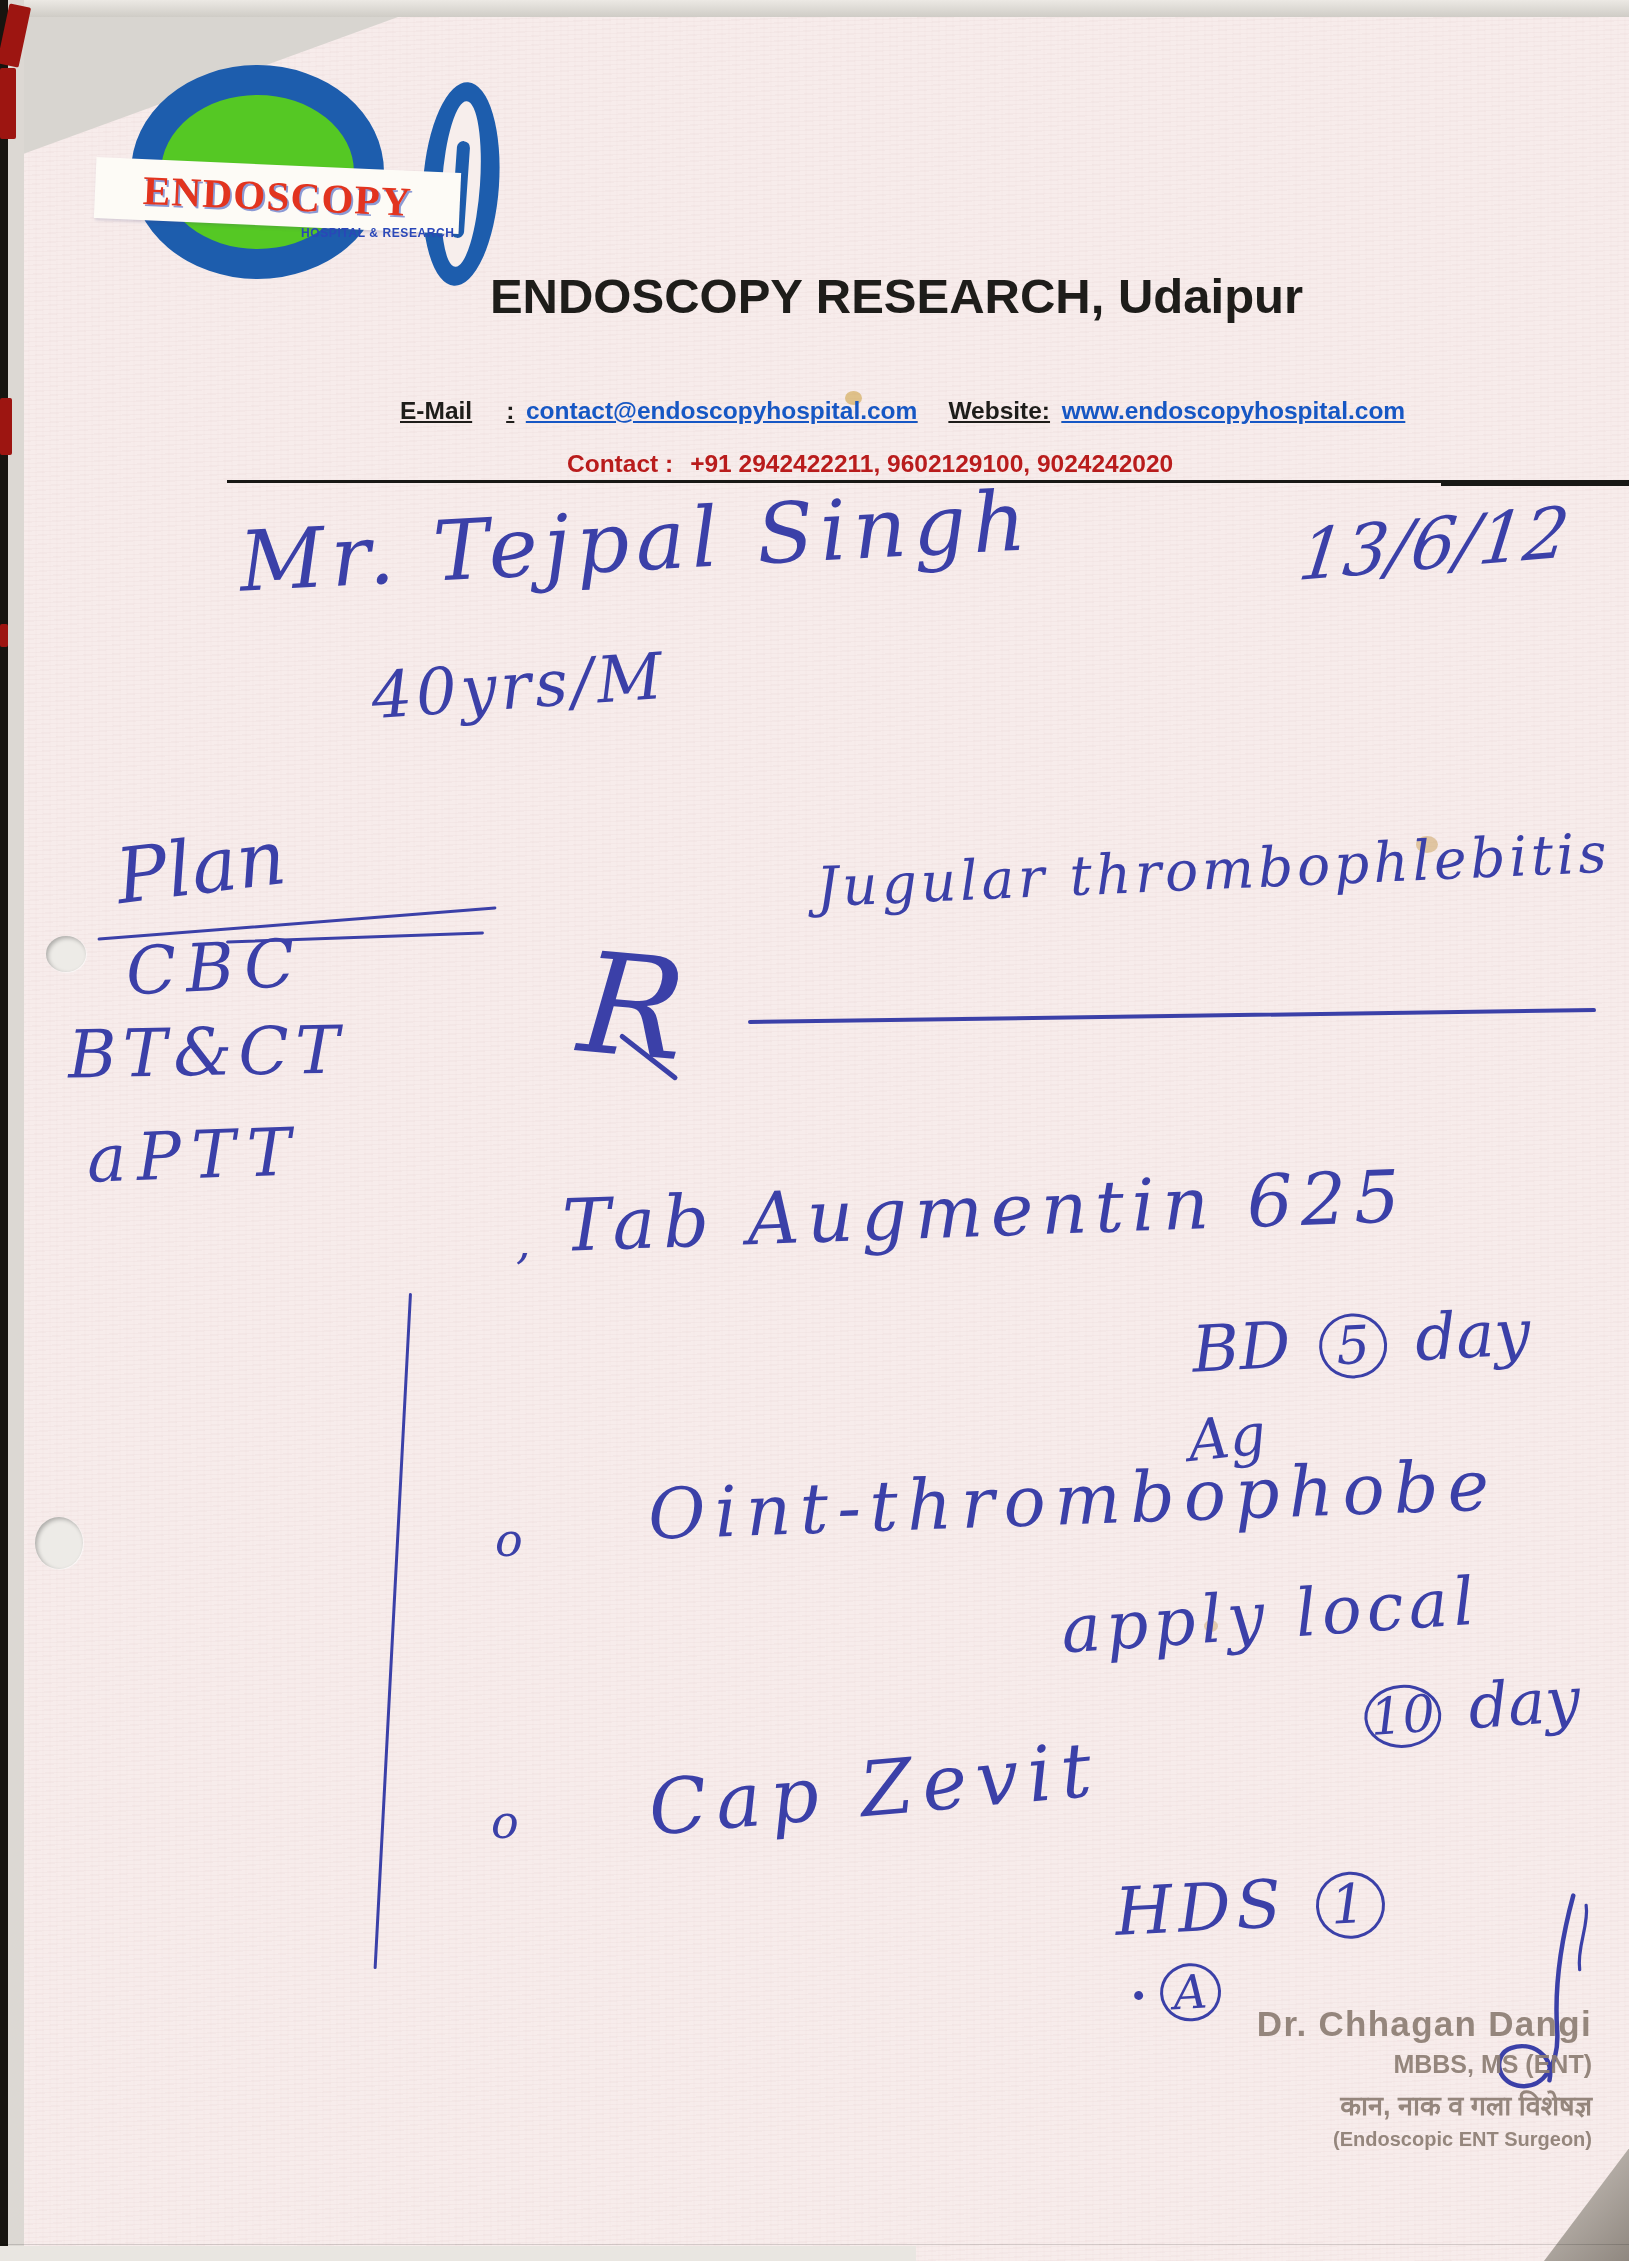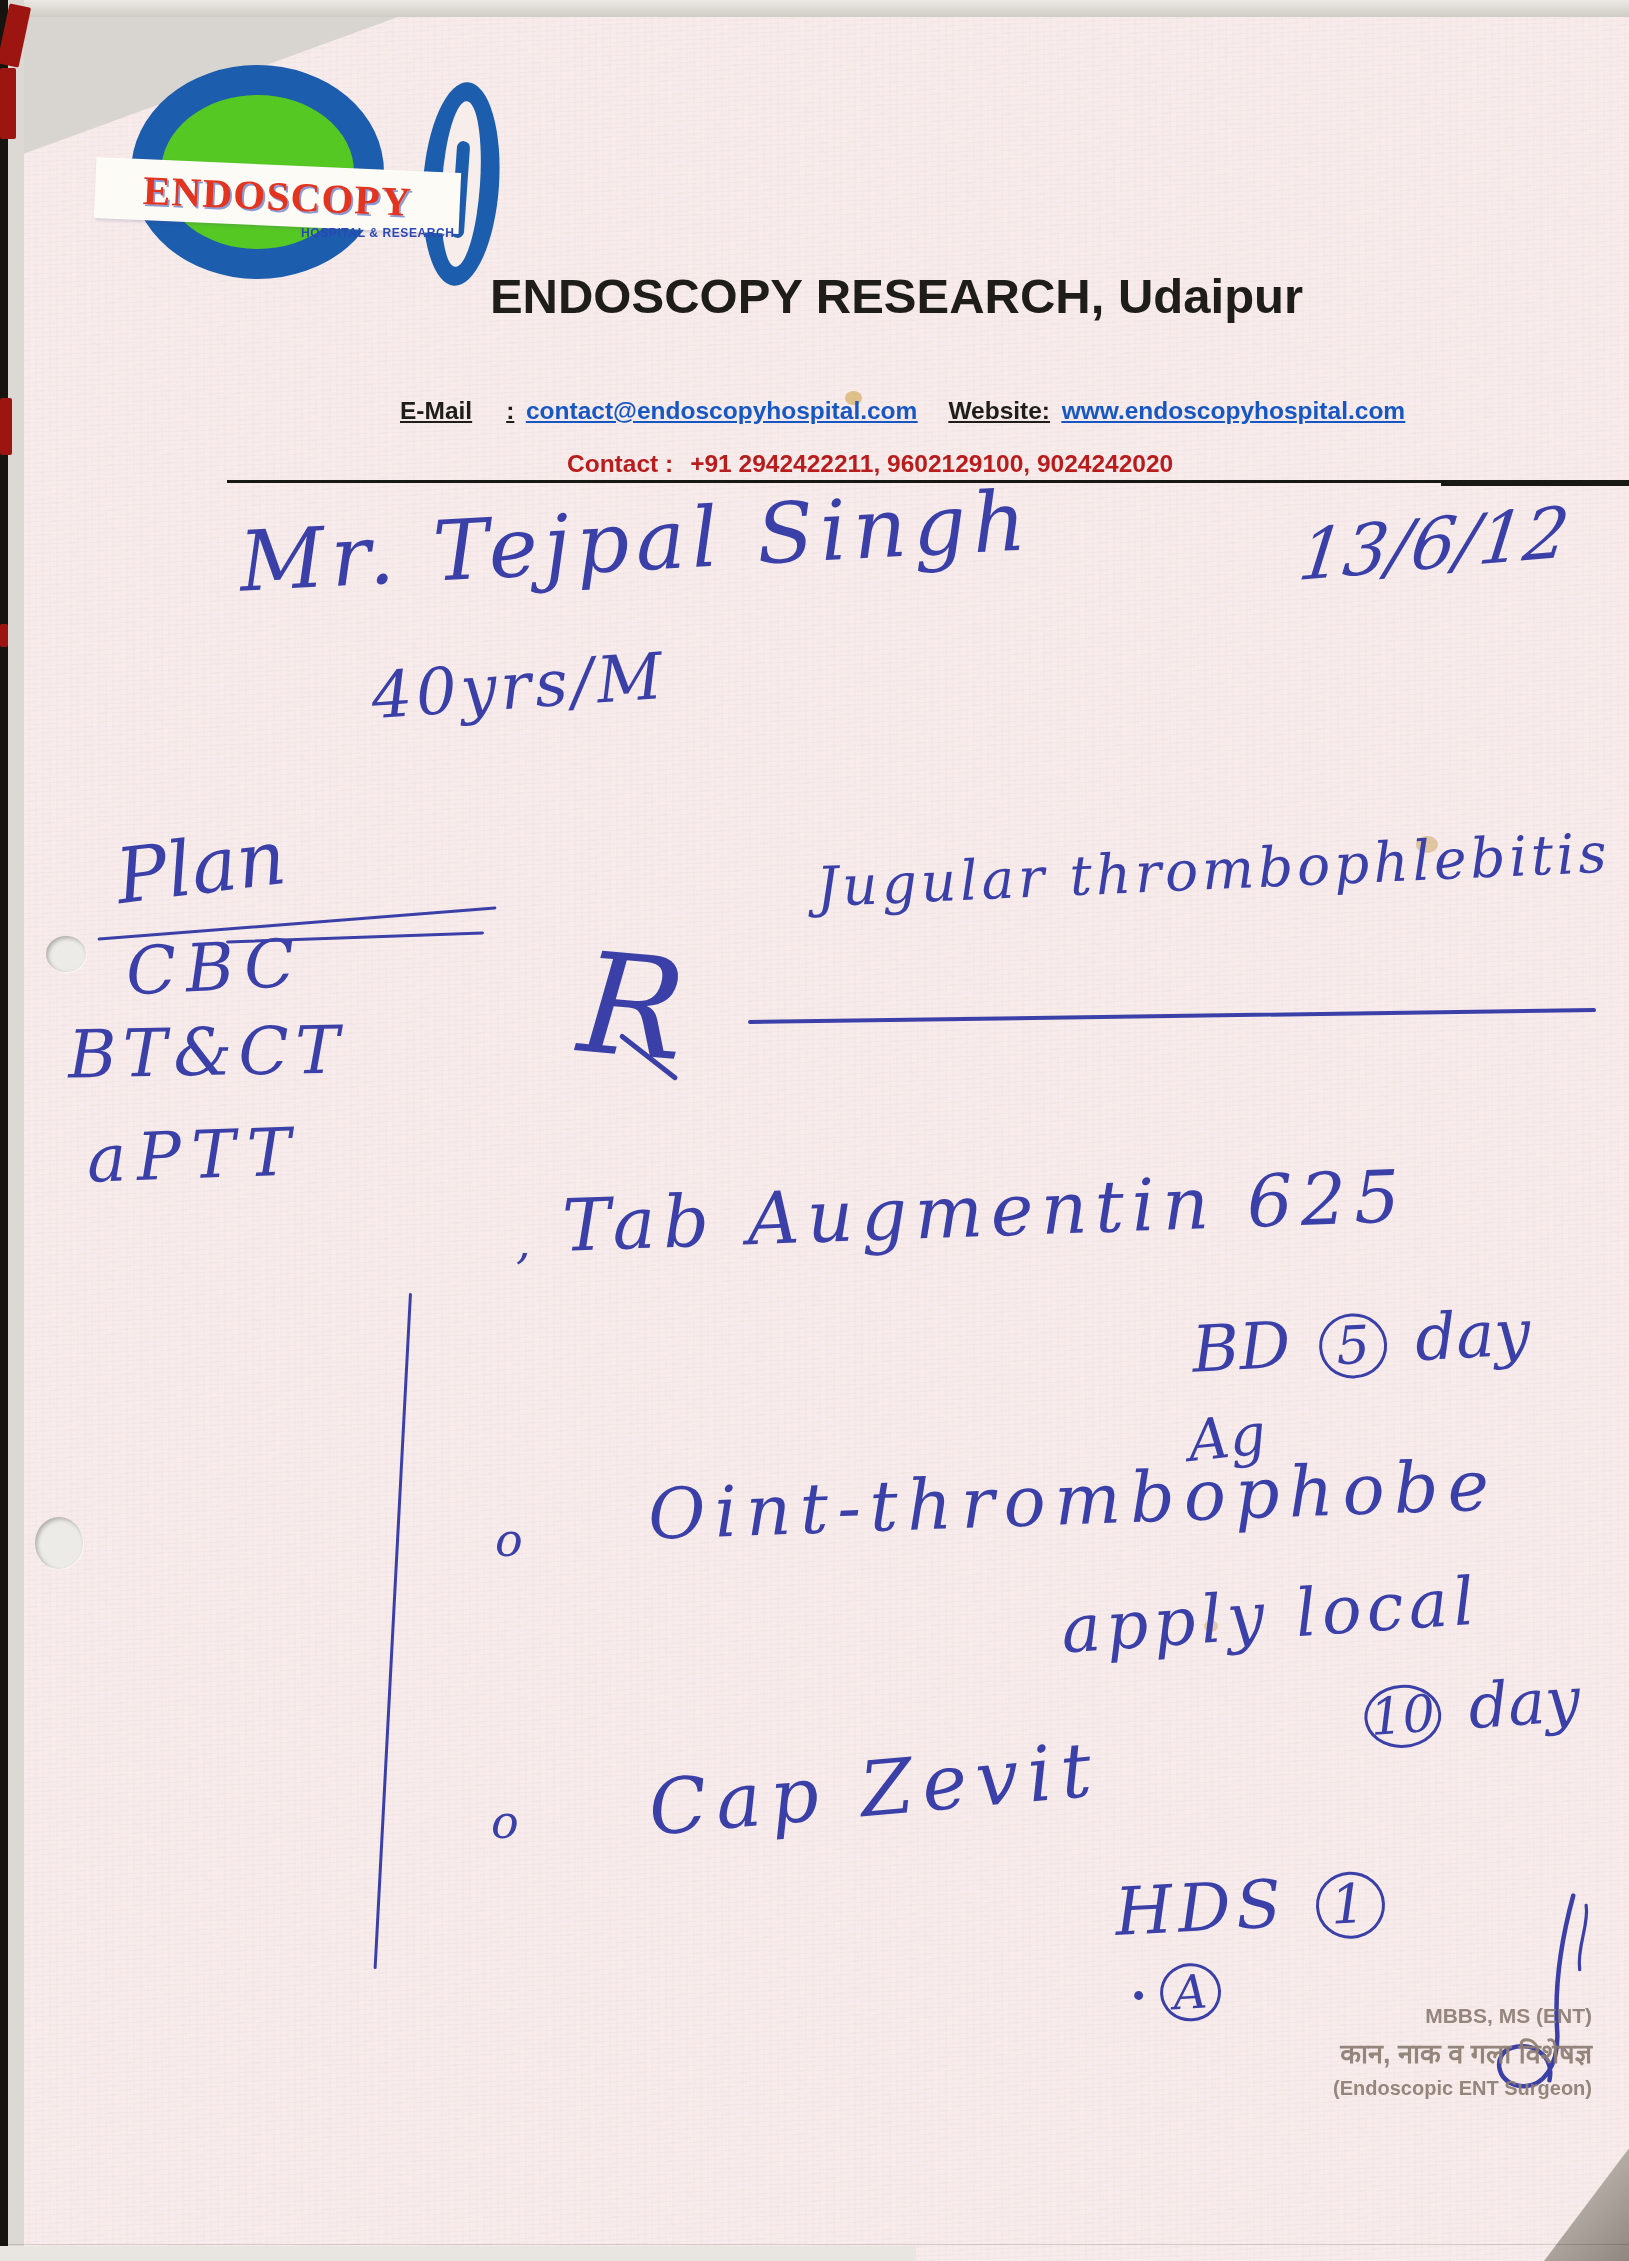--- a/index.html
+++ b/index.html
@@ -95,21 +95,21 @@
   #med3-bullet{left:491px;top:1799px;font-size:46px;}
   #med3-name{left:648px;top:1751px;font-size:76px;letter-spacing:9px;transform:rotate(-5deg);}
   #med3-dose{left:1115px;top:1873px;font-size:66px;letter-spacing:5.2px;transform:rotate(-3deg);}
   #med3-note{left:1134px;top:1961px;font-size:57px;transform:rotate(-3deg);}
   .sp{display:inline-block;width:.45em;}
 
   
   #stamp{left:1128px;top:2004px;width:464px;text-align:right;color:#8d7e74;opacity:.92;
          font-family:"Liberation Sans",sans-serif;padding-right:6.4px;}
   .stamp-name{font-size:35px;font-weight:bold;letter-spacing:1.3px;margin-bottom:6.4px;}
-  .stamp-qual{font-size:21px;font-weight:bold;margin-bottom:6.4px;}
+  .stamp-qual{font-size:25px;font-weight:bold;margin-bottom:6.4px;}
   .stamp-hindi{font-size:27px;font-weight:bold;margin-bottom:5.2px;}
   .stamp-desig{font-size:20px;font-weight:bold;}
 </style>
 </head>
 <body>
 
 <div id="scan">
 
   <div class="abs noi top-band"></div>
   <div class="abs noi corner-cut"></div>
@@ -190,19 +190,20 @@
   <div class="hw" id="med3-note">
     <span class="dot noi"></span><span class="circ">A</span>
   </div>
 
   <svg class="abs" style="left:1441px;top:1886px;" width="168" height="222" viewBox="0 0 260 345">
     <path d="M 205 15 C 190 70 175 150 180 225 C 183 275 160 318 118 310 C 85 303 80 262 108 252 C 140 241 176 262 168 302" fill="none" stroke="#3b40a8" stroke-width="7" stroke-linecap="round"></path>
     <path d="M 225 30 C 230 60 210 95 215 130" fill="none" stroke="#3b40a8" stroke-width="5" stroke-linecap="round"></path>
   </svg>
 
   <div class="abs" id="stamp">
+    <div class="stamp-name">Dr. Chhagan Dangi</div>
     <div class="stamp-qual">MBBS, MS (ENT)</div>
     <div class="stamp-hindi">कान, नाक व गला विशेषज्ञ</div>
     <div class="stamp-desig">(Endoscopic ENT Surgeon)</div>
   </div>
 
 </div>
 
 
 </body></html>

